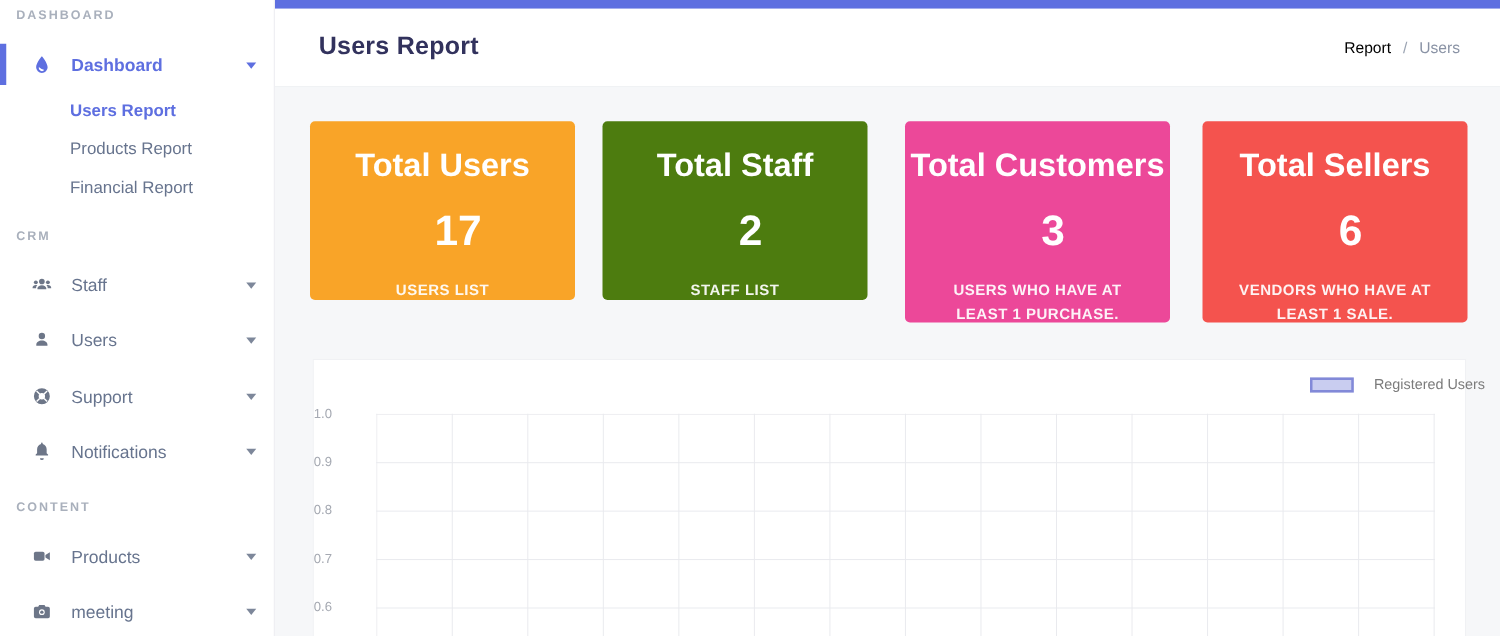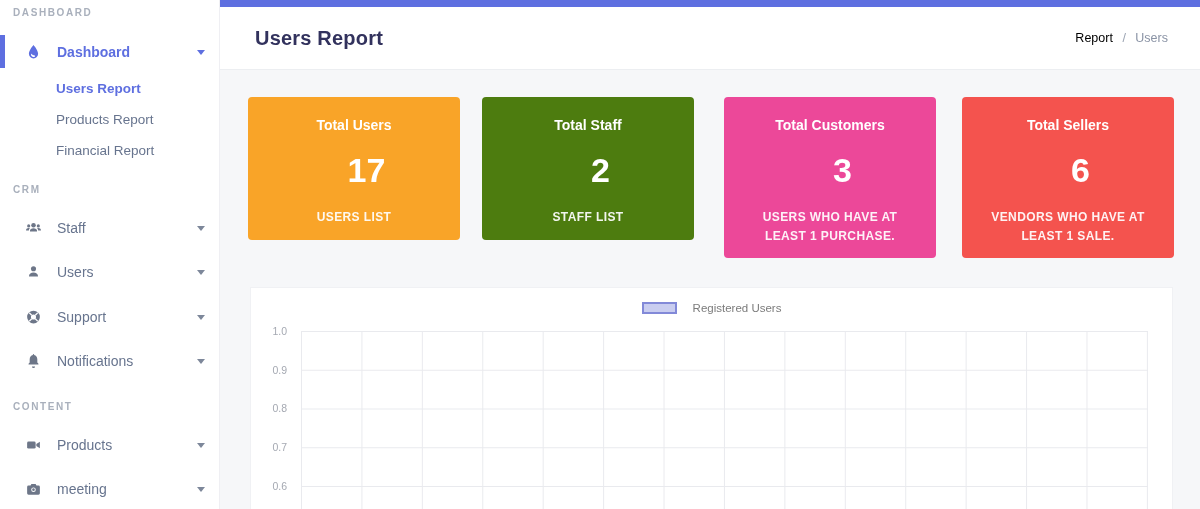--- a/index.html
+++ b/index.html
@@ -43,38 +43,38 @@
 
   
   .main { position:absolute; left:220px; top:70px; width:980px; height:439px; background:#f6f7f9; }
 
   
   .cards-row { position:absolute; left:28px; top:27px; width:926px; }
   .stat-card { position:absolute; top:0; width:212px; border-radius:4px; color:#ffffff;
     text-align:center; padding-top:20px; cursor:pointer; }
   .stat-card.h-short { height:143px; }
   .stat-card.h-tall  { height:161px; }
-  .card-title { font-size:14px; font-weight:bold; margin-bottom:18px; }
+  .card-title { font-size:26px; font-weight:bold; margin-bottom:18px; }
   .card-value { font-size:34px; font-weight:bold; margin-bottom:18px;margin-left:25px; }
   .card-subtitle { font-size:12px; font-weight:bold; letter-spacing:.4px;
     opacity:.93; max-width:172px; margin:0 auto; line-height:1.55; }
 
   
   .chart-card { position:absolute; left:30px; top:217px; width:923px; height:400px;
     background:#ffffff; border:1px solid #f0f1f4; }
-  .chart-legend { position:absolute; left:0; top:14px; width:100%; display:flex;
-    justify-content:center; align-items:center; gap:16px; cursor:pointer; }
+  .chart-legend { position:absolute; left:16px; top:14px; width:100%; display:flex;
+    justify-content:flex-end; align-items:center; gap:16px; cursor:pointer; }
   .legend-swatch { width:35px; height:12px; background:#c9cdf0; border:2px solid #8289d8; }
   .legend-label { font-size:11.5px; color:#7b7b7b; }
   .plot-area { position:absolute; left:50px; top:43px; width:847px; height:350px;
     background-image:
       linear-gradient(to right, #e9eaee 1px, transparent 1px),
       linear-gradient(to bottom, #e9eaee 1px, transparent 1px);
     background-size:60.43px 38.75px; }
-  .y-tick { position:absolute; left:0; width:43px; text-align:right; padding-right:7px;
+  .y-tick { position:absolute; left:0; width:43px; text-align:left; padding-right:7px;
     font-size:10.5px; color:#a5a9b2; }
 </style>
 </head>
 <body>
 
 <aside class="sidebar">
   <div class="section-label" style="top:7px">DASHBOARD</div>
 
   <div class="active-bar"></div>
 

